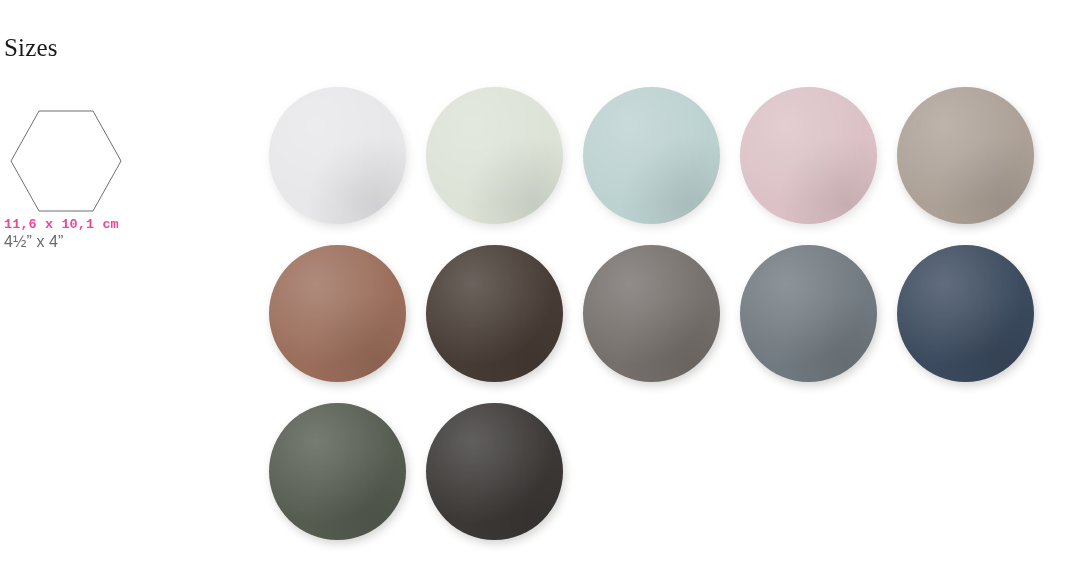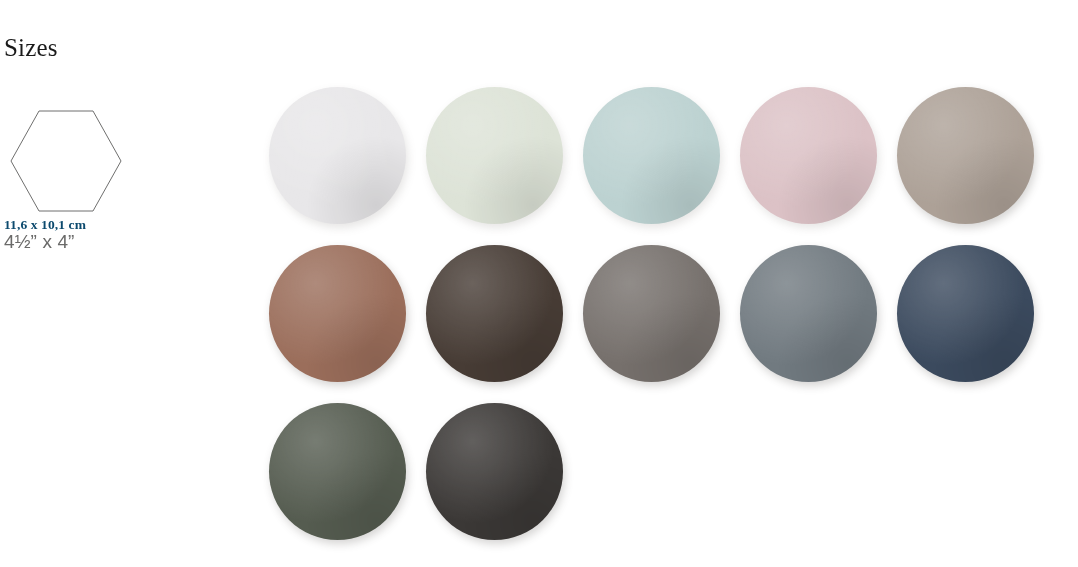--- a/index.html
+++ b/index.html
@@ -48,30 +48,30 @@
   }
   .hex-wrap svg { display: block; }
 
   .size-labels {
     position: absolute;
     left: 0px;
     top: 183px;
     width: 220px;
   }
   .size-metric {
-    font-family: Liberation Serif, serif;
+    font-family: Liberation Mono, monospace;
     font-size: 13.5px;
     font-weight: bold;
-    color: #0c4a6e;
+    color: #ec4899;
     line-height: 17px;
     letter-spacing: 0.1px;
   }
   .size-imperial {
     font-family: "Liberation Sans", sans-serif;
-    font-size: 19px;
+    font-size: 16px;
     font-weight: 400;
     color: #6a6a69;
     line-height: 17px;
     letter-spacing: 0.1px;
   }
 
   
   .colours-panel {
     position: absolute;
     left: 281px;

